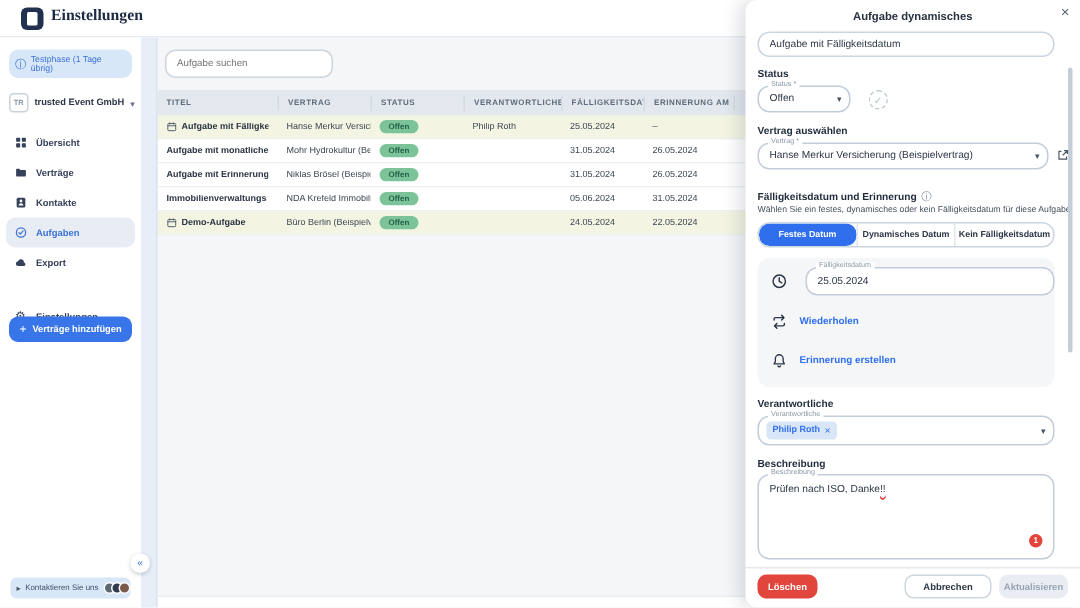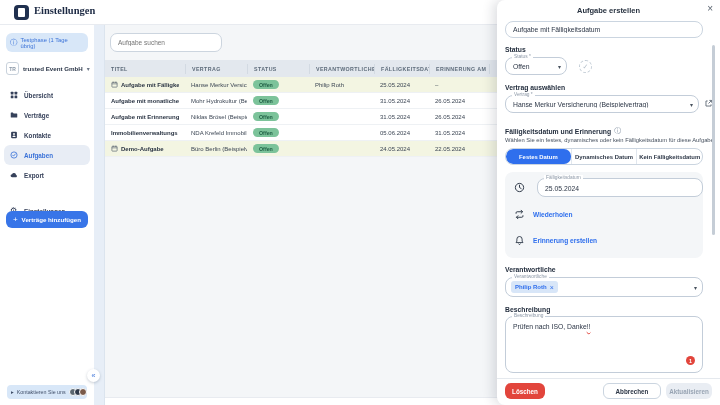--- a/index.html
+++ b/index.html
@@ -280,21 +280,21 @@
       <div class="td c-verant"></div>
       <div class="td c-faellig">24.05.2024</div>
       <div class="td c-erinn">22.05.2024</div>
       <div class="td c-rest"></div>
     </div>
   </div>
   <div class="content-footer"></div>
 </div>
 
 <div class="panel">
-  <div class="panel-title">Aufgabe erstellen</div>
+  <div class="panel-title">Aufgabe dynamisches</div>
   <div class="panel-close">×</div>
 
   <input class="task-title-input" value="Aufgabe mit Fälligkeitsdatum" style="">
 
   <div class="sec-label" style="top:46px">Status</div>
   <div class="nfield" style="left:8px; top:57px; width:62px; height:18px">
     <span class="nlabel">Status *</span>
     <span class="nvalue">Offen</span>
     <span class="chev">▾</span>
   </div>

